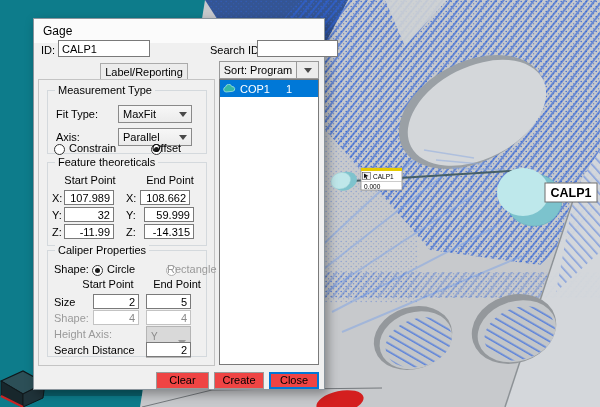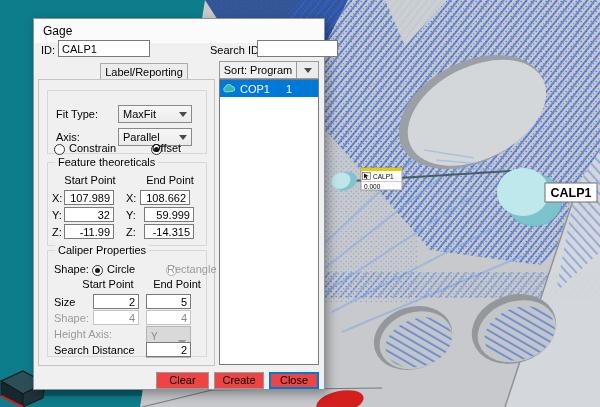--- a/index.html
+++ b/index.html
@@ -166,20 +166,21 @@
     <span class="abs lbl" style="left:176px;top:25px;">Search ID:</span>
     <input class="abs txt" style="left: 223px; top: 21px; width: 81px; height: 17px;" value="">
 
     <div class="tab" style="left:66px;top:44px;width:88px;height:17px;">
       <span>Label/Reporting</span>
     </div>
 
     <div class="tabpage">
 
       <div class="group" style="left:8px;top:10px;width:160px;height:64px;">
+        <span class="legend">Measurement Type</span>
         <span class="abs lbl" style="left:8px;top:17px;">Fit Type:</span>
         <div class="abs combo" style="left:70px;top:14px;width:74px;height:18px;">
           <span>MaxFit</span>
           <span class="carat"></span>
         </div>
         <span class="abs lbl" style="left:8px;top:40px;">Axis:</span>
         <div class="abs combo" style="left:70px;top:37px;width:74px;height:18px;">
           <span>Parallel</span>
           <span class="carat"></span>
         </div>

